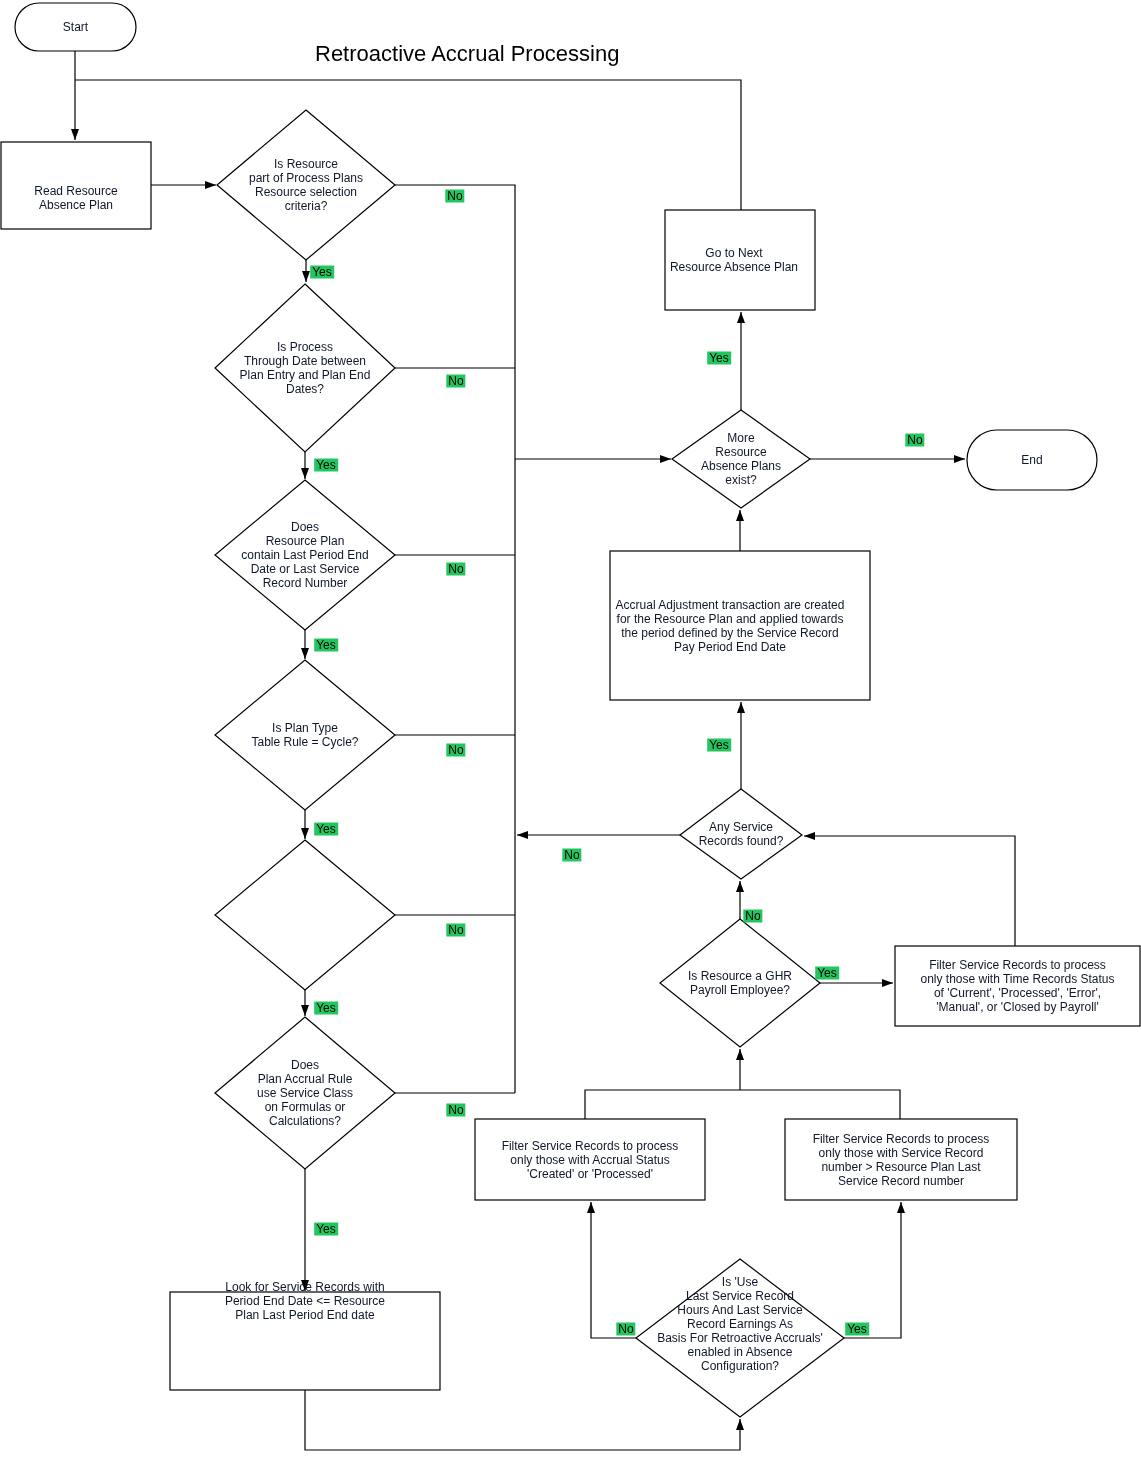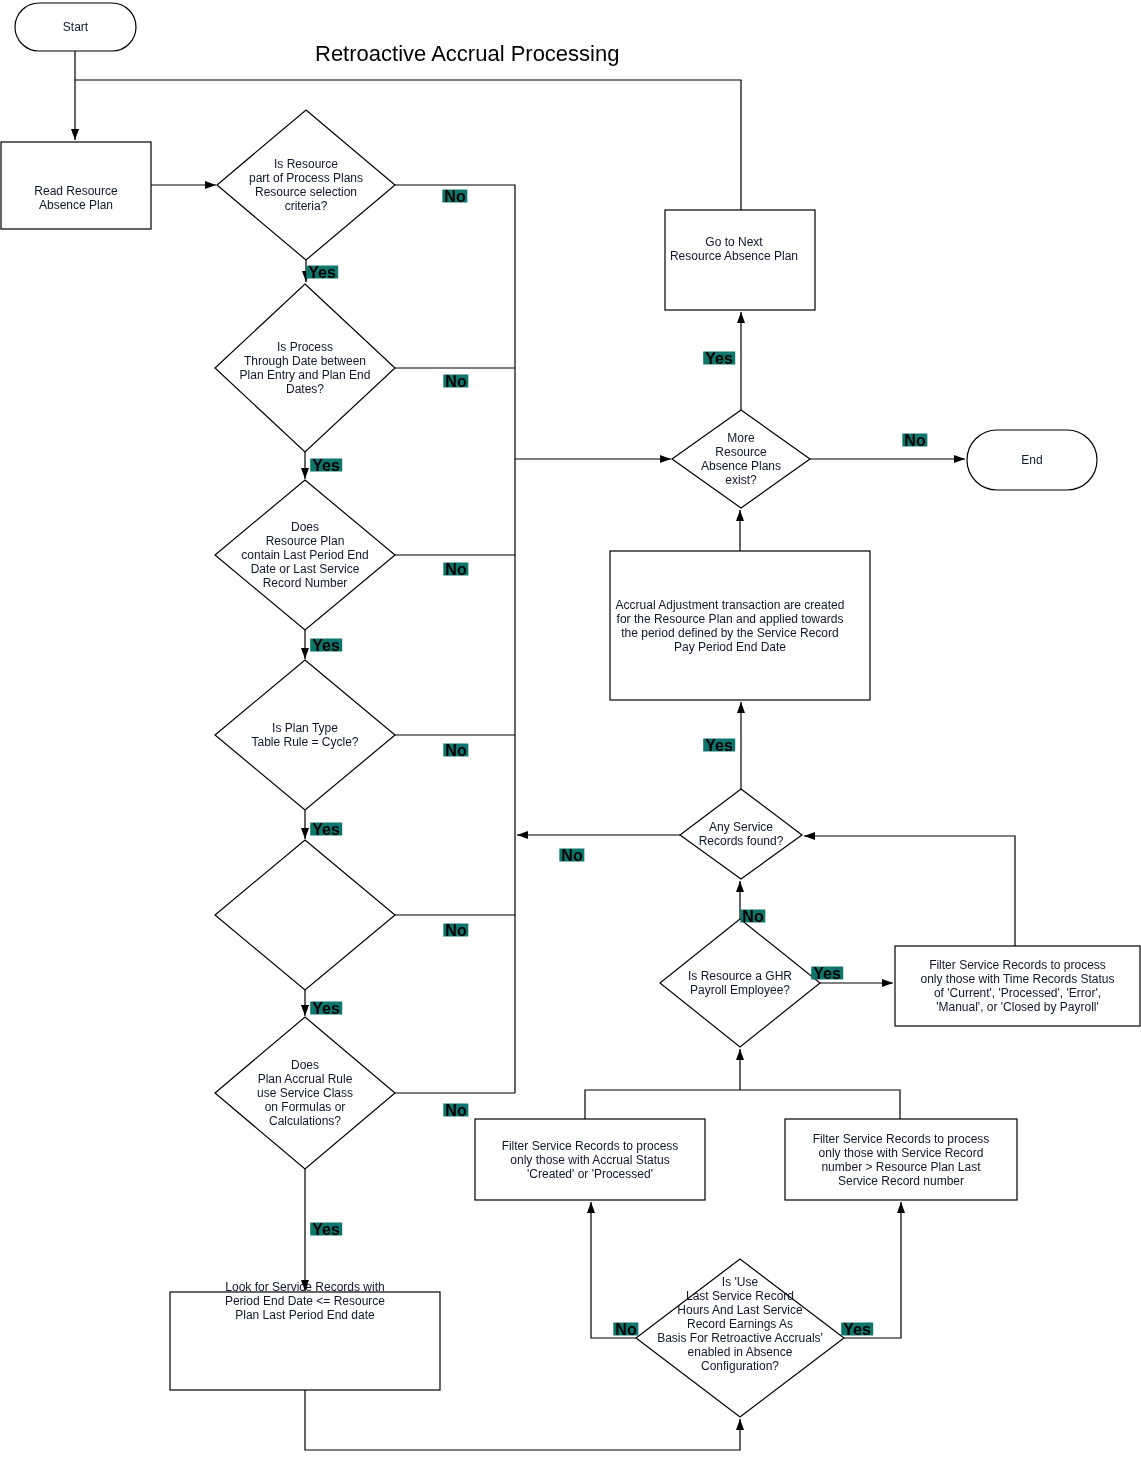--- a/index.html
+++ b/index.html
@@ -26,26 +26,25 @@
     display:flex;align-items:center;justify-content:center;
     text-align:center;
     font-size:12px;line-height:14px;
     white-space:pre-line;
     color:#0f172a;
     pointer-events:none;
   }
   .el{ 
     position:absolute;
     transform:translate(-50%,-50%);
-    font-size:16px;line-height:13px;
-    background:#0f766e;
+    font-size:12px;line-height:13px;
+    background:#22c55e;
     padding:0 2px;
     color:#000;
     pointer-events:none;
-    font-weight:bold;
   }
 </style>
 </head>
 <body>
 
 <div class="canvas">
 
   <svg width="1141" height="1460" viewBox="0 0 1141 1460" fill="none" stroke="#000000" stroke-width="1.2">
     <defs>
       <marker id="arrow" markerUnits="userSpaceOnUse" markerWidth="12" markerHeight="10" refX="11" refY="4" orient="auto">
@@ -132,21 +131,21 @@
   <div class="nl" style="left:215px;top:660px;width:180px;height:150px">Is Plan Type
 Table Rule = Cycle?</div>
   <div class="nl" style="left:215px;top:1017px;width:180px;height:152px">Does
 Plan Accrual Rule
 use Service Class
 on Formulas or
 Calculations?</div>
   <div class="nl" style="left:170px;top:1252px;width:270px;height:98px">Look for Service Records with
 Period End Date &lt;= Resource
 Plan Last Period End date</div>
-  <div class="nl" style="left:665px;top:199px;width:138px;height:100px">Go to Next
+  <div class="nl" style="left:665px;top:210px;width:138px;height:100px">Go to Next
 Resource Absence Plan</div>
   <div class="nl" style="left:672px;top:410px;width:138px;height:98px">More
 Resource
 Absence Plans
 exist?</div>
   <div class="nl" style="left:967px;top:430px;width:130px;height:60px">End</div>
   <div class="nl" style="left:610px;top:551px;width:240px;height:149px">Accrual Adjustment transaction are created
 for the Resource Plan and applied towards
 the period defined by the Service Record
 Pay Period End Date</div>

